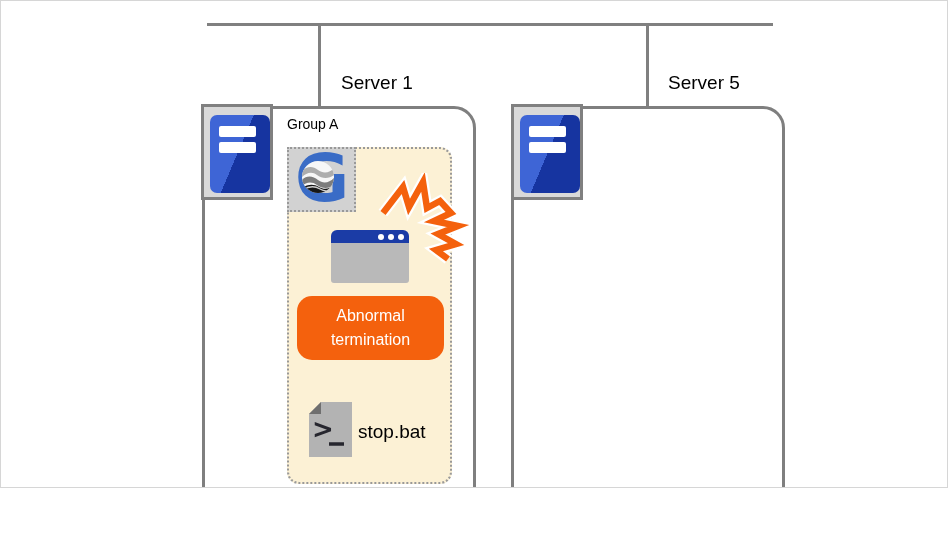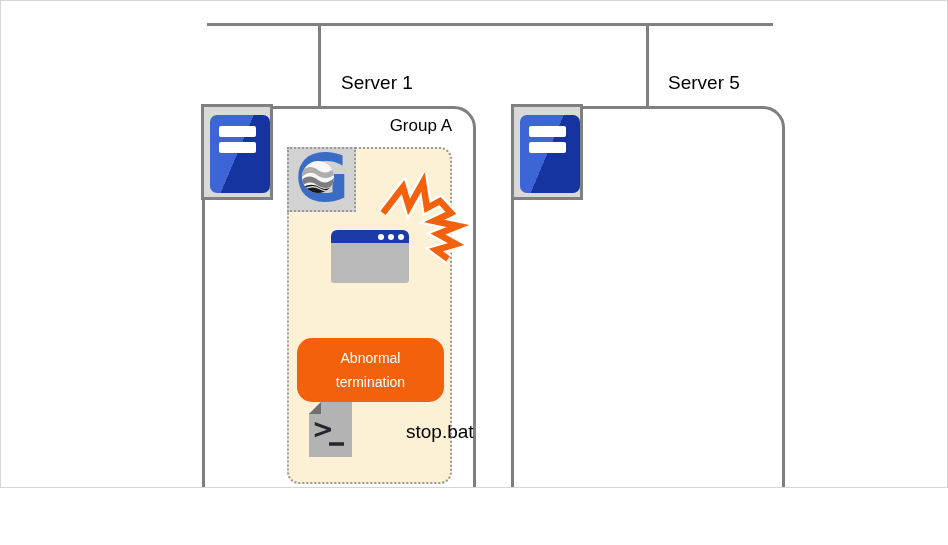--- a/index.html
+++ b/index.html
@@ -36,21 +36,21 @@
   .server-icon.s1{left:200px;}
   .server-icon.s2{left:510px;}
   .server-icon .tower{
     position:absolute;left:6px;top:8px;width:60px;height:78px;border-radius:7px;
     background:linear-gradient(113deg,#3e65d6 0%,#3e65d6 47%,#1634a0 47%,#1634a0 100%);
   }
   .server-icon .bar{position:absolute;left:9px;width:37px;height:11px;background:#fff;border-radius:2px;}
   .server-icon .bar.b1{top:11px;}
   .server-icon .bar.b2{top:27px;}
   
-  .group-label{position:absolute;left:286px;top:115px;width:165px;text-align:right;font-size:17px;color:#000;}
+  .group-label{position:absolute;left:286px;top:115px;width:165px;text-align:left;font-size:14px;color:#000;}
   .group-box{
     position:absolute;left:286px;top:146px;width:165px;height:337px;
     box-sizing:border-box;border:2px dotted #999999;border-radius:12px;background:#fcf1d5;
   }
   .g-logo{
     position:absolute;left:286px;top:146px;width:69px;height:65px;
     box-sizing:border-box;border:2px dotted #999999;background:#d2d2d2;
   }
   .g-logo svg{display:block;width:65px;height:61px;}
   
@@ -64,26 +64,26 @@
   .window-icon .d1{right:25px;}
   .window-icon .d2{right:15px;}
   .window-icon .d3{right:5px;}
   .window-icon .body{
     position:absolute;left:0;top:13px;width:78px;height:40px;background:#b9b9b9;border-radius:0 0 3px 3px;
   }
   
   .abn-badge{
     position:absolute;left:296px;top:295px;width:147px;height:64px;
     box-sizing:border-box;border-radius:15px;background:#f4610d;
-    color:#ffffff;font-size:14px;line-height:24px;text-align:center;
-    display:flex;align-items:center;justify-content:center;padding:8px 14px;margin-top:42px;
+    color:#ffffff;font-size:16px;line-height:24px;text-align:center;
+    display:flex;align-items:center;justify-content:center;padding:8px 14px;
   }
   
   .batch-icon{position:absolute;left:308px;top:401px;width:43px;height:55px;}
-  .batch-label{position:absolute;left:357px;top:420px;font-size:19px;color:#000;white-space:nowrap;margin-left:48px;}
+  .batch-label{position:absolute;left:357px;top:420px;font-size:19px;color:#000;white-space:nowrap;}
 </style>
 </head>
 <body>
 
 <div class="frame">
 
   <div class="hline"></div>
   <div class="vline v1"></div>
   <div class="vline v2"></div>
 

